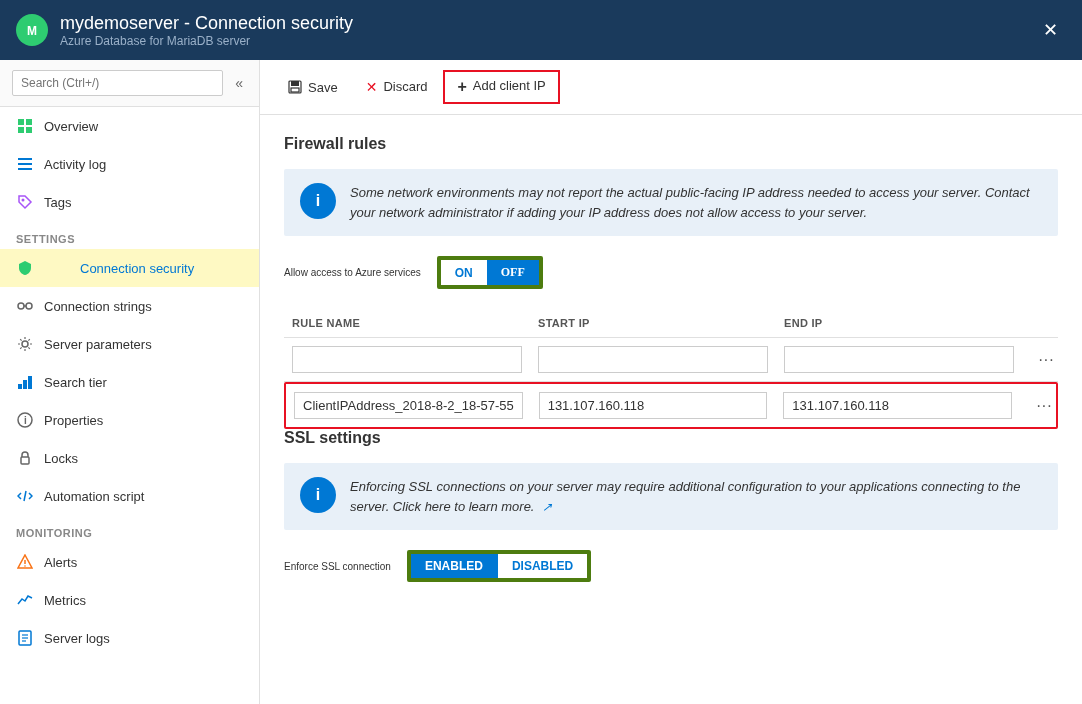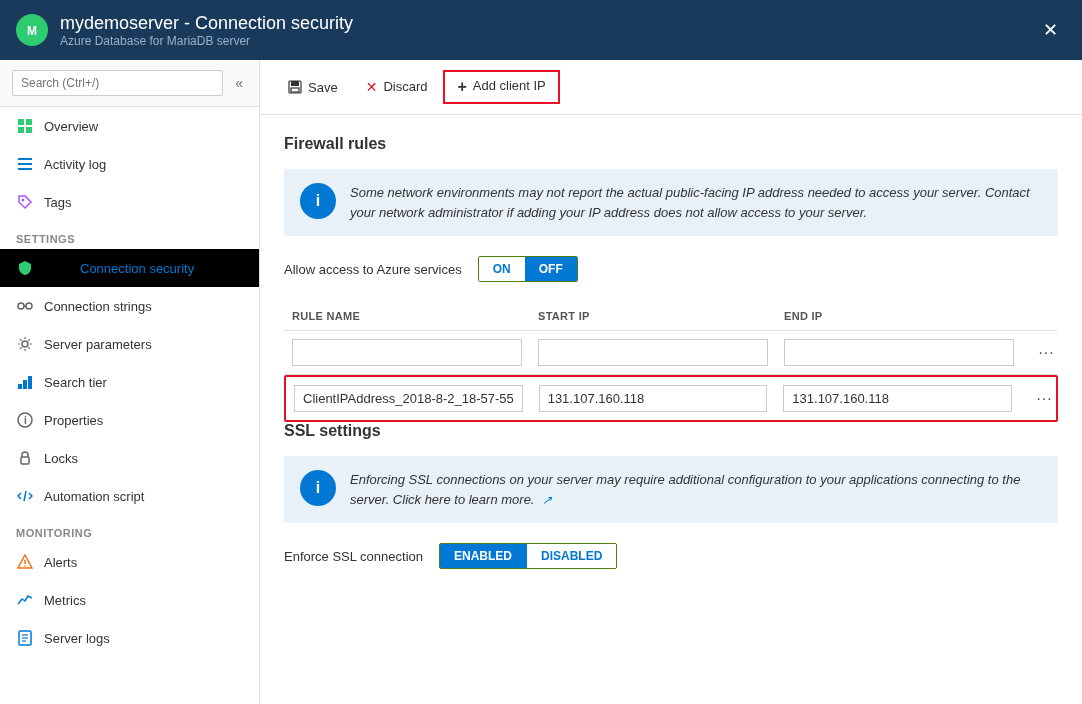--- a/index.html
+++ b/index.html
@@ -78,21 +78,21 @@
 
     .sidebar-item {
       display: flex;
       align-items: center;
       padding: 10px 16px;
       font-size: 13px;
       color: #333;
       cursor: pointer;
       gap: 10px;
     }
-    .sidebar-item.active { background: #000000; color: #0078d4; gap: 46px; }
+    .sidebar-item.active { background: #fef9c3; color: #0078d4; gap: 46px; }
     .sidebar-item .icon { width: 18px; height: 18px; flex-shrink: 0; display: flex; align-items: center; justify-content: center; }
 
     .section-label {
       font-size: 11px;
       font-weight: 600;
       color: #888;
       padding: 12px 16px 4px;
       letter-spacing: 0.5px;
     }
 
@@ -168,31 +168,31 @@
       flex-shrink: 0;
     }
     .info-text { font-size: 13px; color: #333; line-height: 1.5; font-style: italic; }
 
     .toggle-row {
       display: flex;
       align-items: center;
       margin-bottom: 20px;
       gap: 16px;
     }
-    .toggle-label { font-size: 13px; color: #333; }
-    .toggle-group { display: flex; border: 1px solid #4d7c0f; border-radius: 2px; overflow: hidden; }
+    .toggle-label { font-size: 10px; color: #333; }
+    .toggle-group { display: flex; border: 4px solid #4d7c0f; border-radius: 2px; overflow: hidden; }
     .toggle-btn {
       padding: 5px 14px;
       font-size: 12px;
       cursor: pointer;
       border: none;
       font-weight: 600;
     }
     .toggle-btn.on { background: white; color: #0078d4; }
-    .toggle-btn.off { background: #0078d4; color: white; }
+    .toggle-btn.off { background: #0078d4; color: white; font-family: Liberation Serif, serif; }
     .toggle-btn.enabled { background: #0078d4; color: white; }
     .toggle-btn.disabled-btn { background: white; color: #0078d4; border-left: 1px solid #0078d4; }
 
     
     .table-container { }
     .table-header {
       display: grid;
       grid-template-columns: 1fr 1fr 1fr 36px;
       padding: 8px 0;
       border-bottom: 1px solid #e0e0e0;

